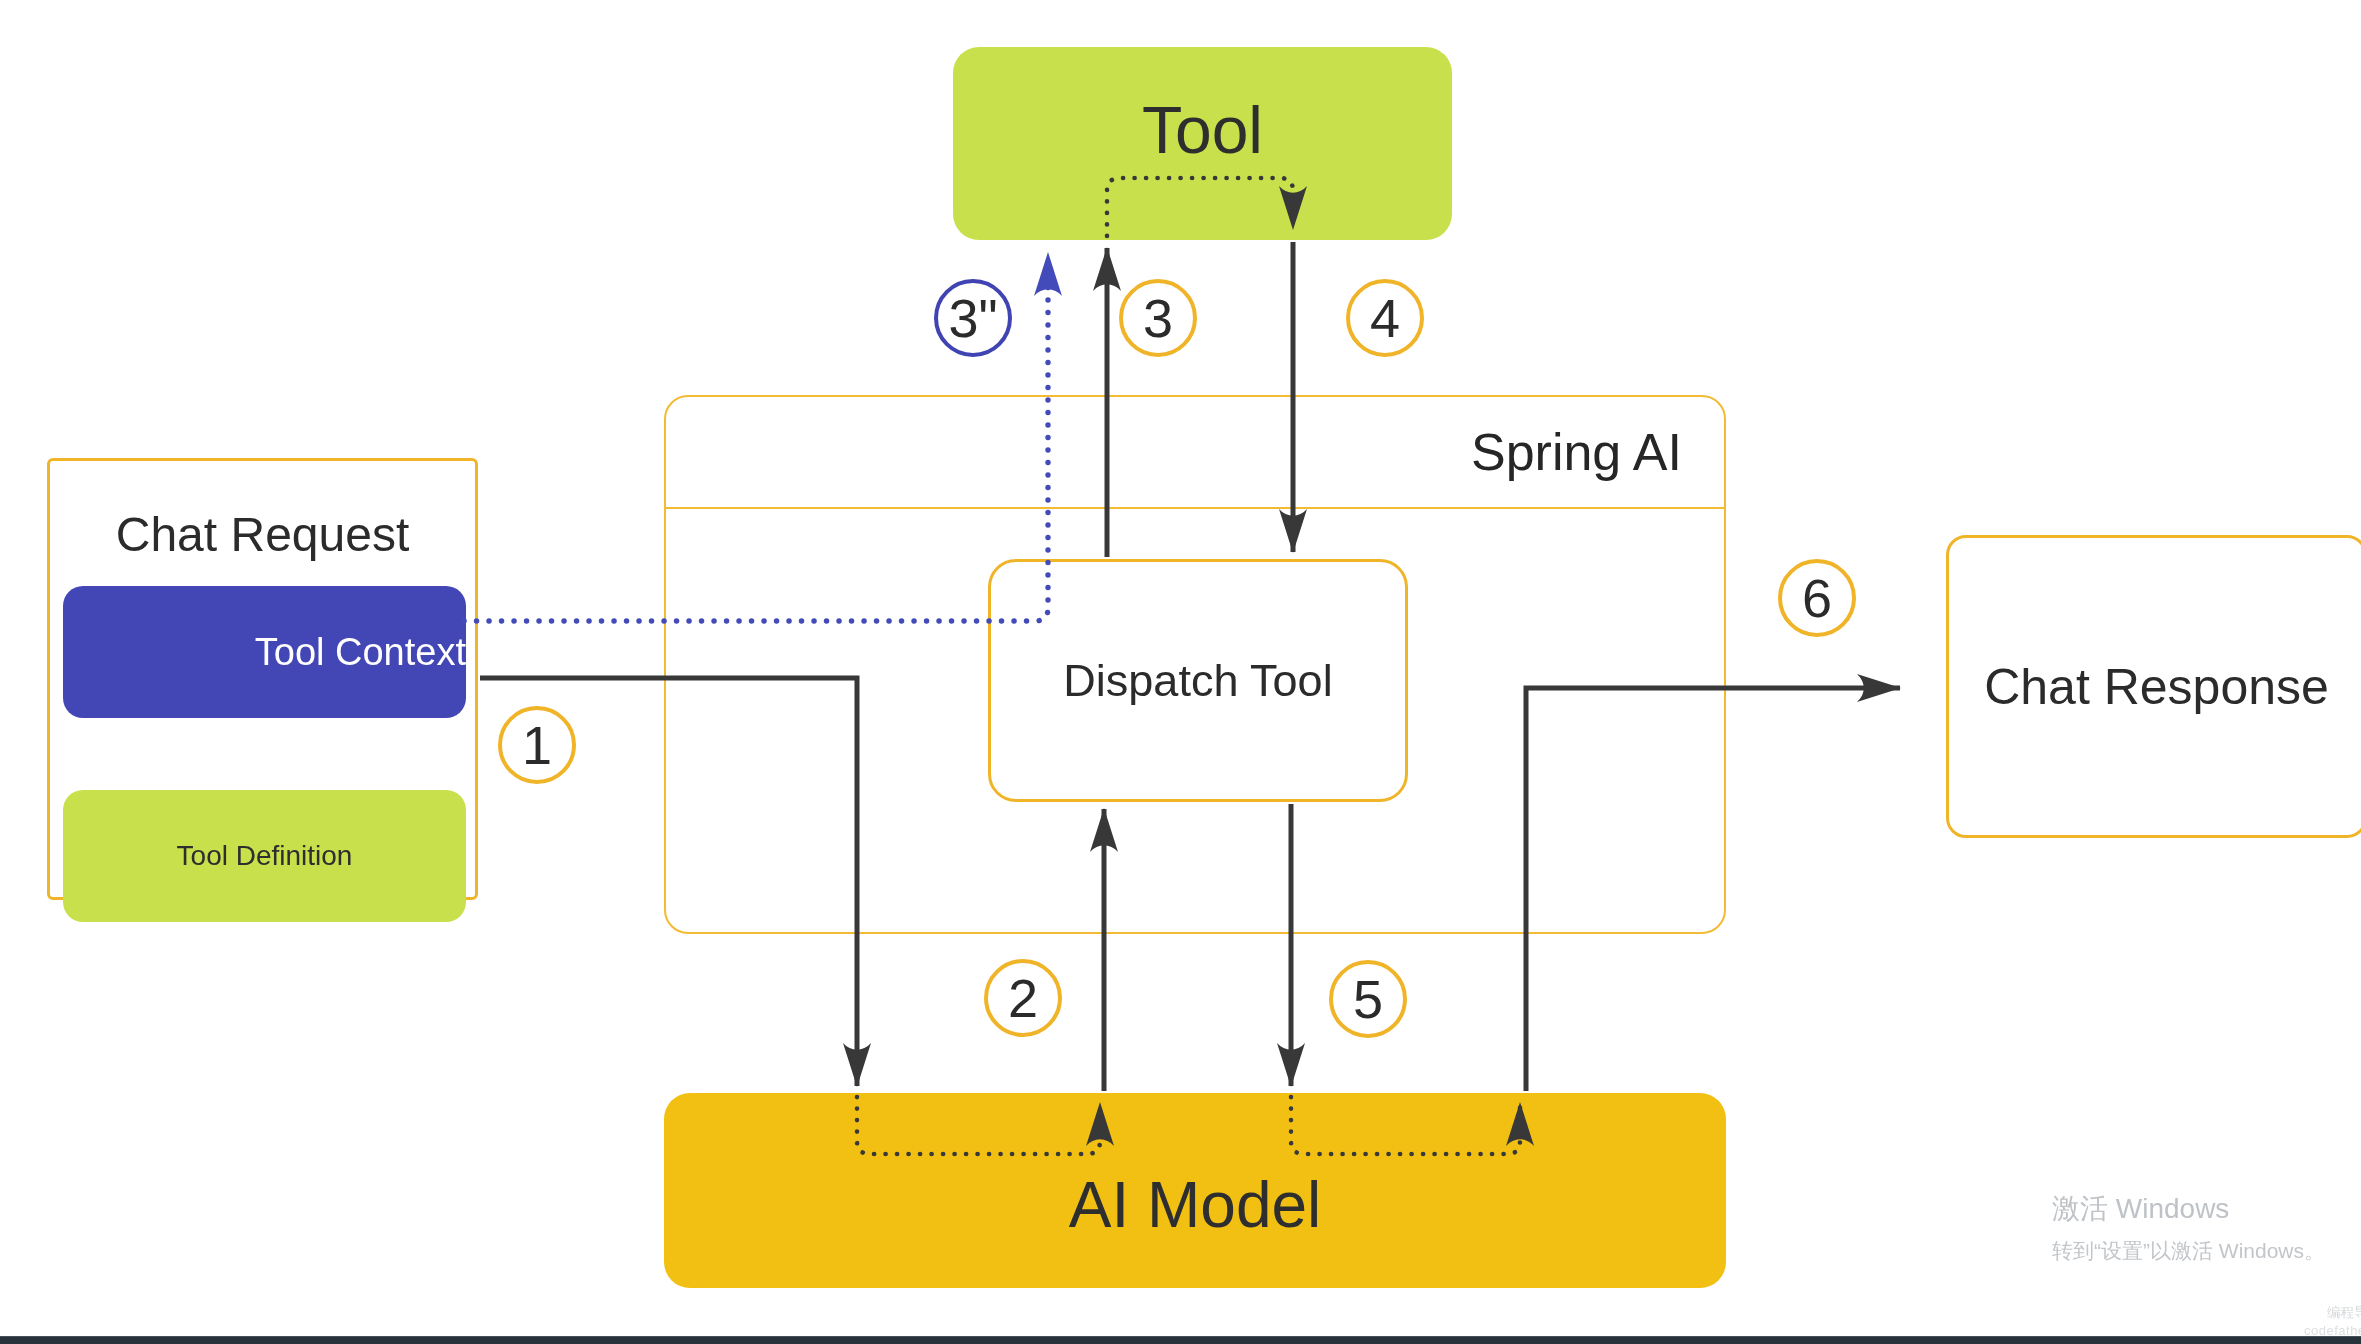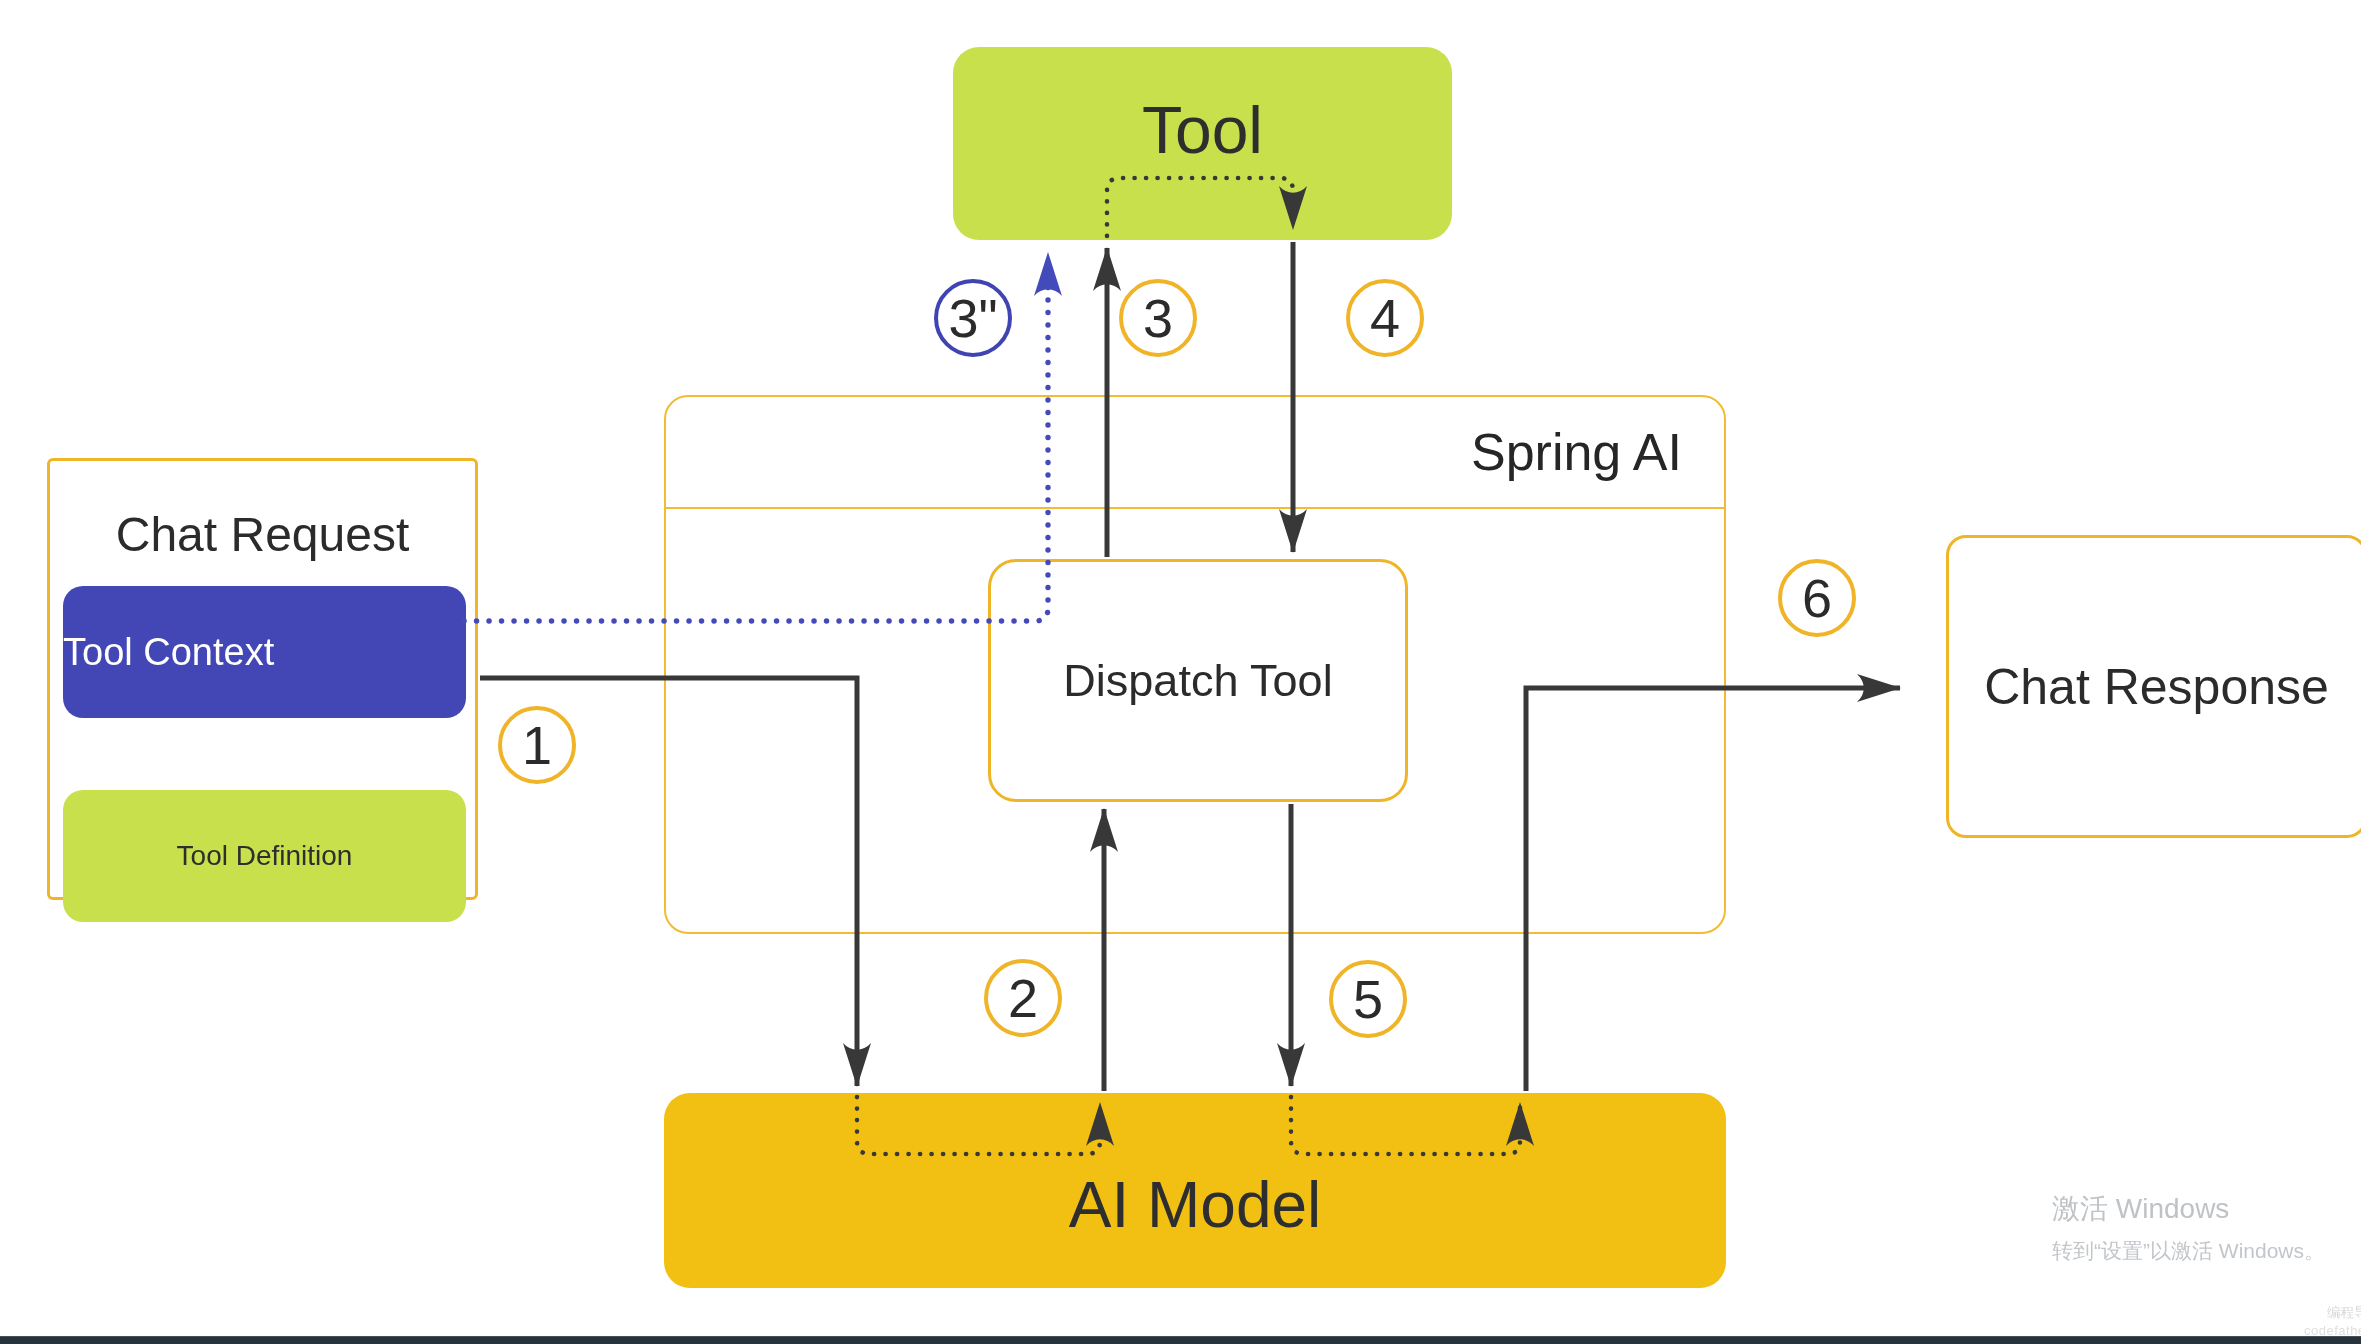--- a/index.html
+++ b/index.html
@@ -19,21 +19,21 @@
   }
   .chat-request{
     left:47px;top:458px;width:431px;height:442px;border-radius:6px;
     background:#ffffff;border:3px solid #f0b429;
   }
   .chat-request-title{
     left:0;top:46px;width:100%;text-align:center;font-size:48px;color:#2b2b2b;
   }
   .tool-context{
     left:13px;top:125px;width:403px;height:132px;border-radius:20px;
-    background:#4347b6;color:#ffffff;display:flex;align-items:center;justify-content:flex-start;
+    background:#4347b6;color:#ffffff;display:flex;align-items:center;justify-content:flex-end;
     font-size:38px;
   }
   .tool-definition{
     left:13px;top:285px;width:403px;height:132px;border-radius:20px;
     background:#c8e04b;color:#2e2e2e;display:flex;align-items:center;justify-content:center;
     font-size:28px;
     margin-top:44px;
   }
   .spring-ai{
     left:664px;top:395px;width:1062px;height:539px;border-radius:24px;

